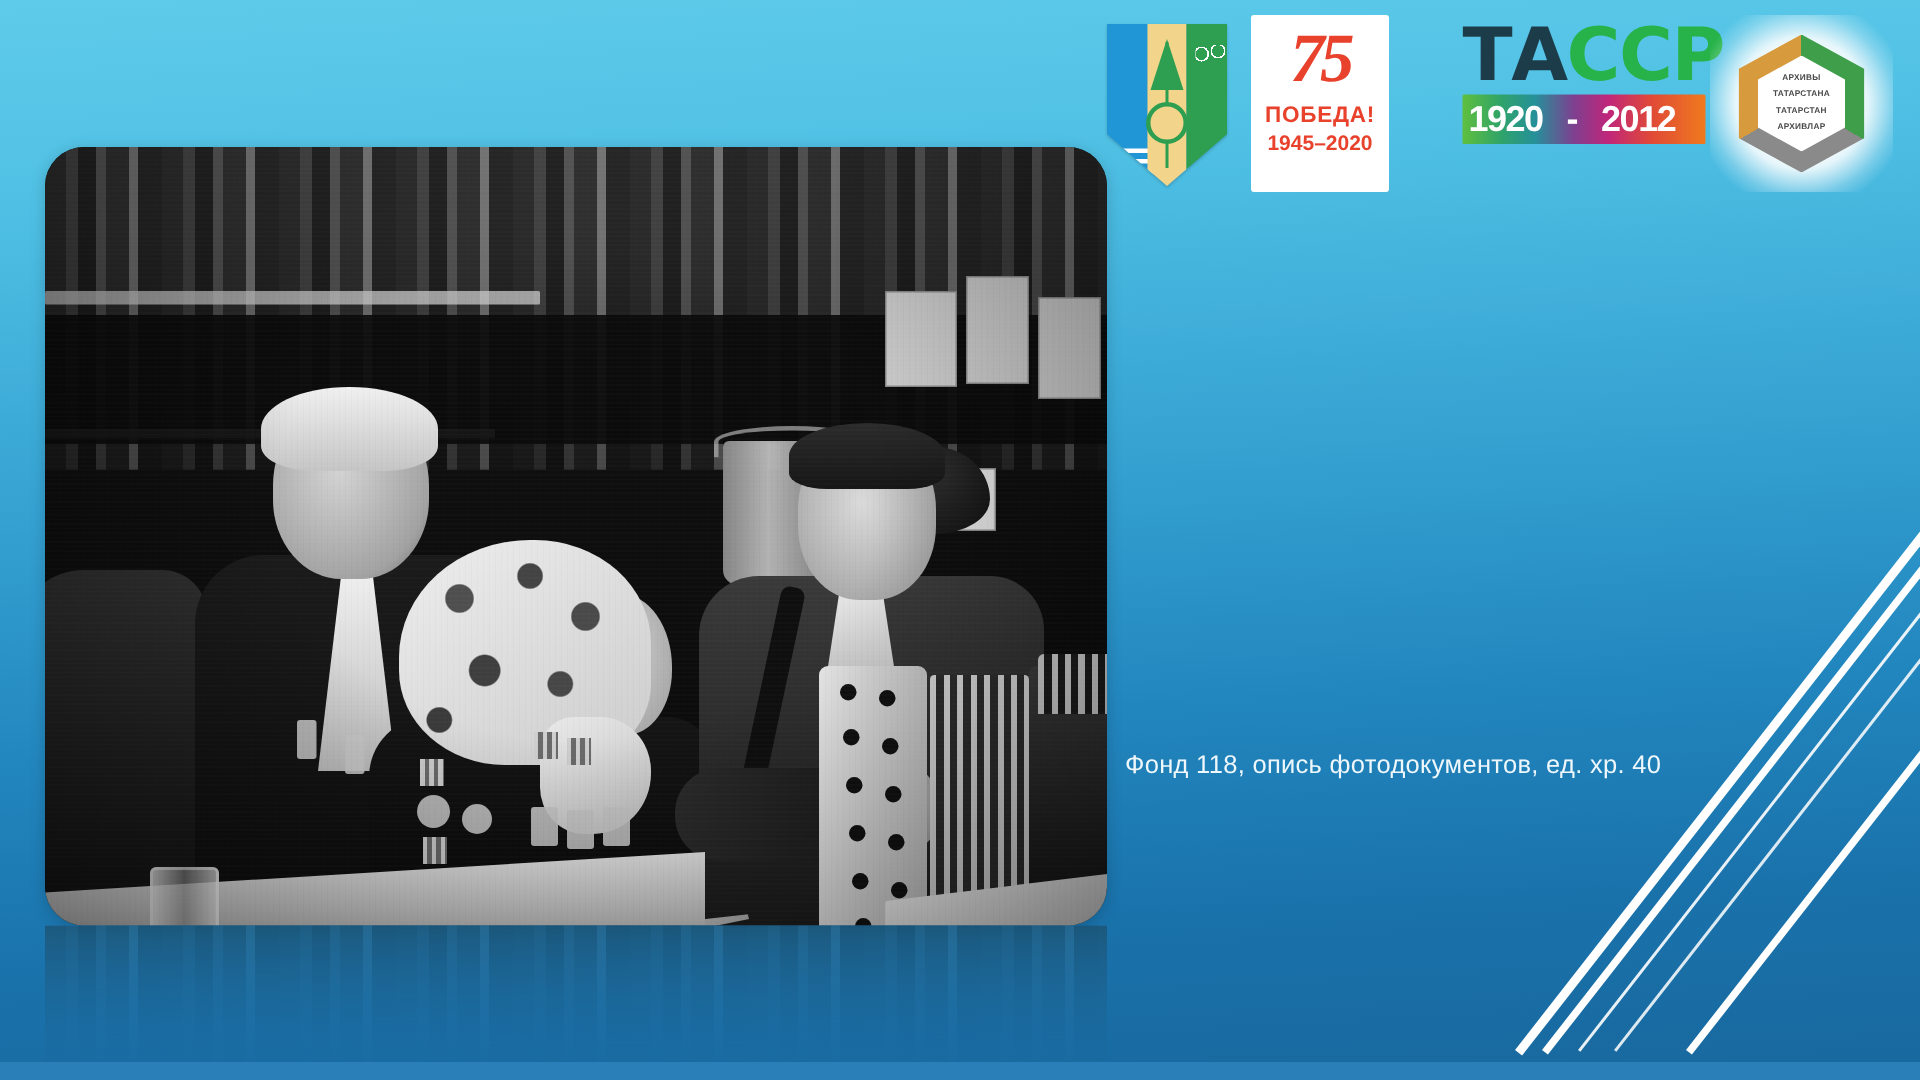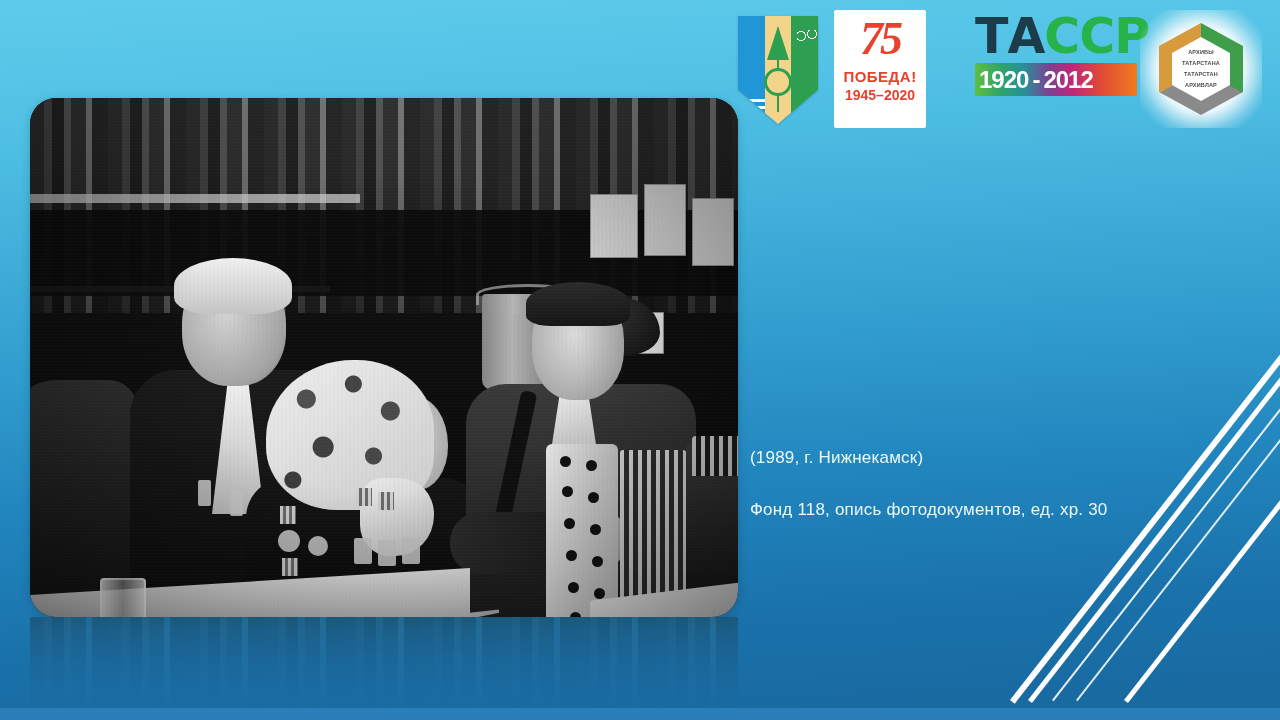--- a/index.html
+++ b/index.html
@@ -173,21 +173,21 @@
   .pob-years{font-size:14px;font-weight:bold;color:#e8412c;margin-top:2px;}
 
   
   .tas{left:205px;top:8px;width:168px;height:96px;margin-left:40px;}
   .tas-word{font-size:49px;font-weight:bold;letter-spacing:-1px;line-height:1;
     font-family:"DejaVu Sans",sans-serif;}
   .t-dark{color:#1d3c4a;}
   .t-g1{color:#27b34a;}
   .tas-bar{margin-top:2px;width:162px;height:33px;border-radius:1px;
     background:linear-gradient(to right,#5fbf3f 0%,#2fa36a 16%,#26909a 30%,#7f3f8f 46%,#c0267a 60%,#e04a36 78%,#f07a1e 100%);
-    display:flex;align-items:center;}
+    display:flex;align-items:center;gap:12px;}
   .tas-bar span{font-size:24px;font-weight:bold;color:#fff;padding-left:4px;letter-spacing:-1px;}
   .tas-bar .y2{color:#fff;}
 
   
   .arc{left:410px;top:6px;width:122px;height:118px;
     background:radial-gradient(circle at 50% 50%,#ffffff 38%,rgba(255,255,255,.85) 52%,rgba(255,255,255,.25) 72%,rgba(255,255,255,0) 84%);
     display:flex;align-items:center;justify-content:center;}
   .hex{position:relative;width:84px;height:92px;}
   .hex-seg{position:absolute;width:100%;height:100%;}
   .hex-o{clip-path:polygon(50% 0,100% 25%,100% 75%,50% 100%,0 75%,0 25%);
@@ -345,22 +345,21 @@
         <div class="hex-in">
           <div class="arc-t">АРХИВЫ</div>
           <div class="arc-t">ТАТАРСТАНА</div>
           <div class="arc-t">ТАТАРСТАН</div>
           <div class="arc-t">АРХИВЛАР</div>
         </div>
       </div>
     </div>
   </div>
 
-  <div class="cap1">(1989, г. Нижнекамск)</div>
-  <div class="cap2">Фонд 118,  опись фотодокументов, ед. хр. 30</div>
+  <div class="cap2">Фонд 118,  опись фотодокументов, ед. хр. 40</div>
 
   <div class="diagonals">
     <div class="dline" style="left:1010px;top:700px;width:470px;height:6px;transform:rotate(-52deg);"></div>
     <div class="dline" style="left:1028px;top:700px;width:470px;height:5px;transform:rotate(-52deg);"></div>
     <div class="dline" style="left:1052px;top:700px;width:470px;height:1.5px;transform:rotate(-52deg);opacity:.9;"></div>
     <div class="dline" style="left:1076px;top:700px;width:455px;height:1.5px;transform:rotate(-52deg);opacity:.85;"></div>
     <div class="dline" style="left:1124px;top:700px;width:430px;height:5px;transform:rotate(-52deg);"></div>
   </div>
 
 </div>

